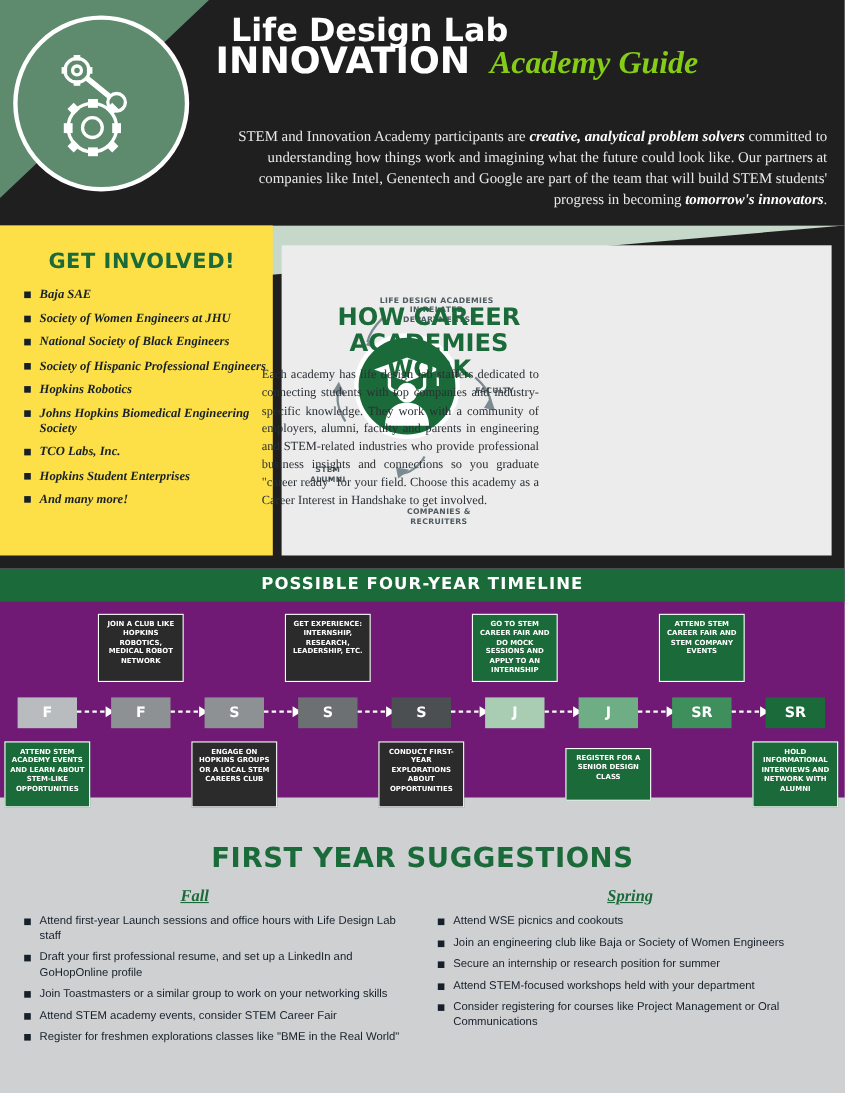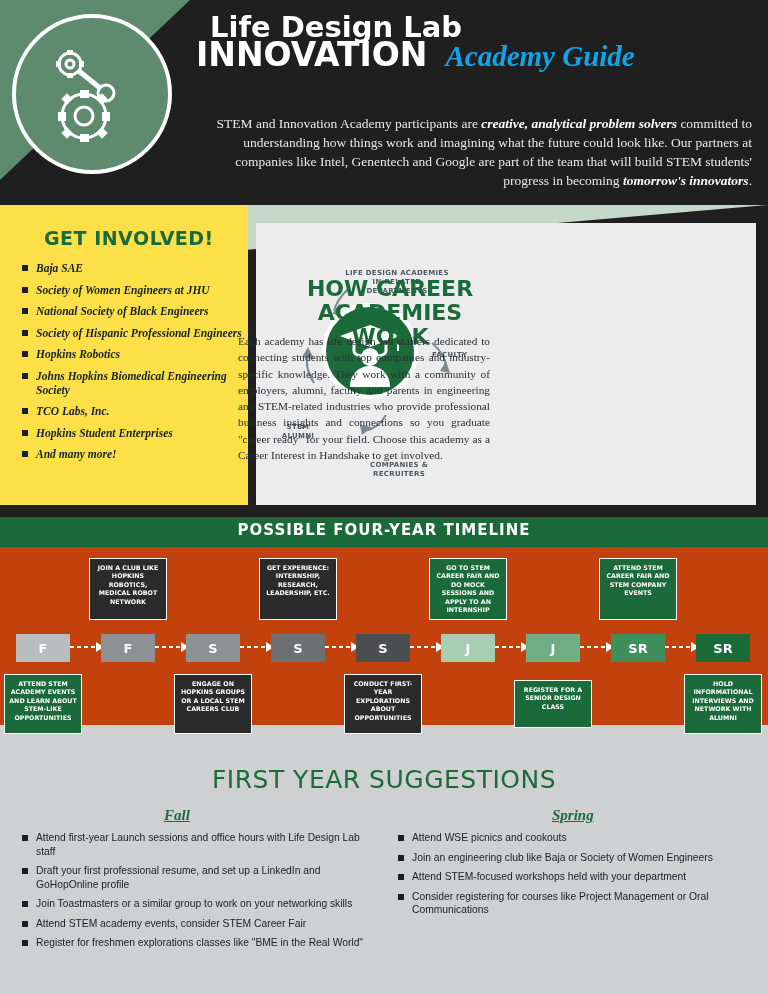--- a/index.html
+++ b/index.html
@@ -54,21 +54,21 @@
     font-weight:bold;
     font-size:33px;
     color:#ffffff;
     line-height:38px;
   }
   .title-right2{
     font-family:"Liberation Serif", serif;
     font-style:italic;
     font-weight:bold;
     font-size:29px;
-    color:#0ea5e9;
+    color:#84cc16;
     margin-left:18px;
     line-height:34px;
   }
   .header-para{
     position:absolute;left:206px;top:114px;width:546px;
     text-align:right;
     font-family:"Liberation Serif", serif;
     font-size:13.5px;
     line-height:19px;
     color:#e8e9ea;
@@ -135,21 +135,21 @@
   .diag-label{
     position:absolute;
     font-family:"DejaVu Sans", sans-serif;
     font-weight:bold;font-size:7px;color:#4d5a60;
     line-height:9px;letter-spacing:.3px;
   }
   .arrow-svg{position:absolute;left:0;top:0;}
   
   .tl-band{
     position:absolute;left:0;top:517px;width:768px;height:208px;
-    background:#c2410c;
+    background:#701a75;
   }
   .tl-green{
     position:absolute;left:0;top:0;width:768px;height:30px;
     background:#1b6b3a;
   }
   .tl-title{
     position:absolute;left:0;top:4px;width:768px;text-align:center;
     font-family:"DejaVu Sans", sans-serif;
     font-weight:bold;font-size:15px;color:#ffffff;letter-spacing:1px;
   }
@@ -171,21 +171,21 @@
   .note-green{background:#1b6b3a;}
   .note-dark{background:#2b2b2b;}
   
   .fy{
     position:absolute;left:0;top:749px;width:768px;height:245px;
     background:#cfd0d2;
   }
   .fy-title{
     position:absolute;left:0;top:16px;width:768px;text-align:center;
     font-family:"DejaVu Sans", sans-serif;
-    font-weight:normal;font-size:25px;color:#1b6b3a;letter-spacing:.5px;
+    font-weight:bold;font-size:25px;color:#1b6b3a;letter-spacing:.5px;
   }
   .col-head{
     position:absolute;top:58px;
     font-family:"Liberation Serif", serif;
     font-style:italic;font-weight:bold;font-size:15px;color:#1b6b3a;
     text-decoration:underline;
   }
   .fy-list{
     position:absolute;margin:0;padding:0;list-style:none;
   }
@@ -357,16 +357,17 @@
     <li>Attend first-year Launch sessions and office hours with Life Design Lab staff</li>
     <li>Draft your first professional resume, and set up a LinkedIn and GoHopOnline profile</li>
     <li>Join Toastmasters or a similar group to work on your networking skills</li>
     <li>Attend STEM academy events, consider STEM Career Fair</li>
     <li>Register for freshmen explorations classes like "BME in the Real World"</li>
   </ul>
 
   <ul class="fy-list" style="left:396px;top:82px;width:356px;">
     <li>Attend WSE picnics and cookouts</li>
     <li>Join an engineering club like Baja or Society of Women Engineers</li>
+    <li>Secure an internship or research position for summer</li>
     <li>Attend STEM-focused workshops held with your department</li>
     <li>Consider registering for courses like Project Management or Oral Communications</li>
   </ul>
 </div>
 
 </body></html>

